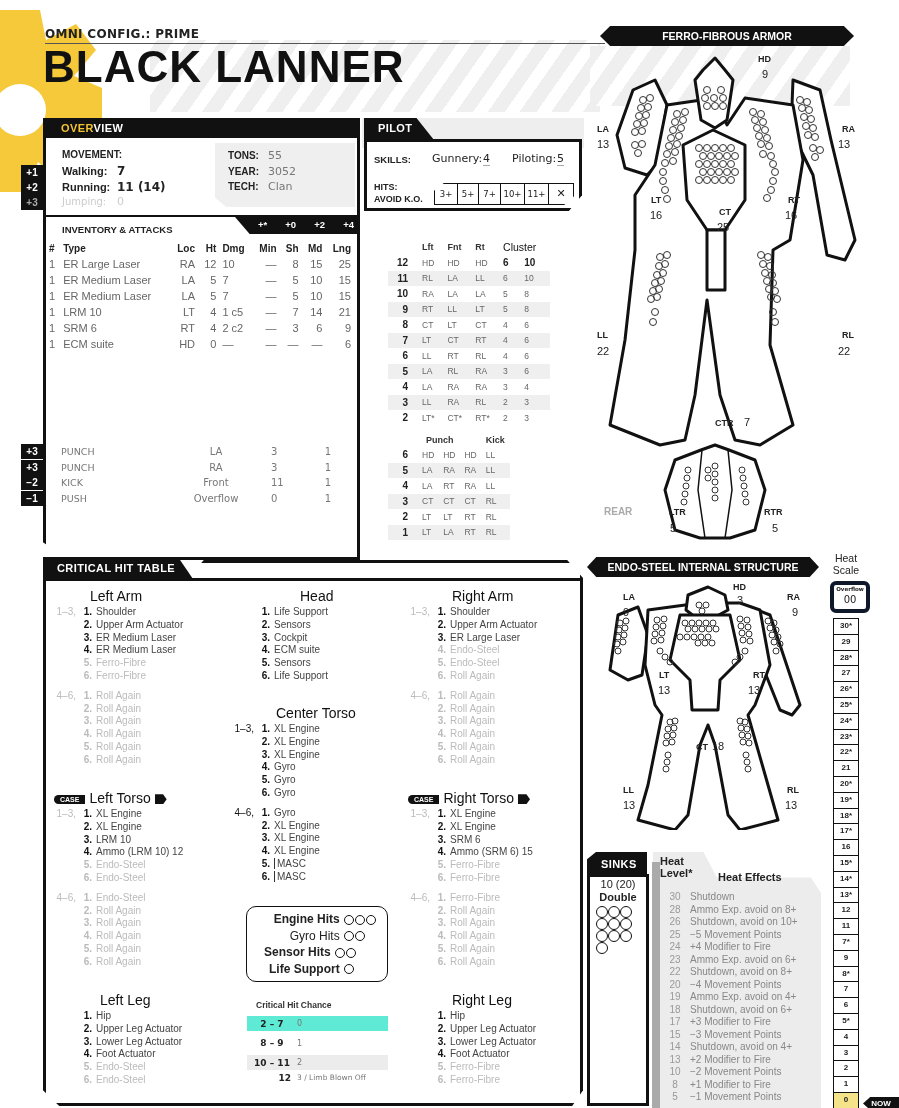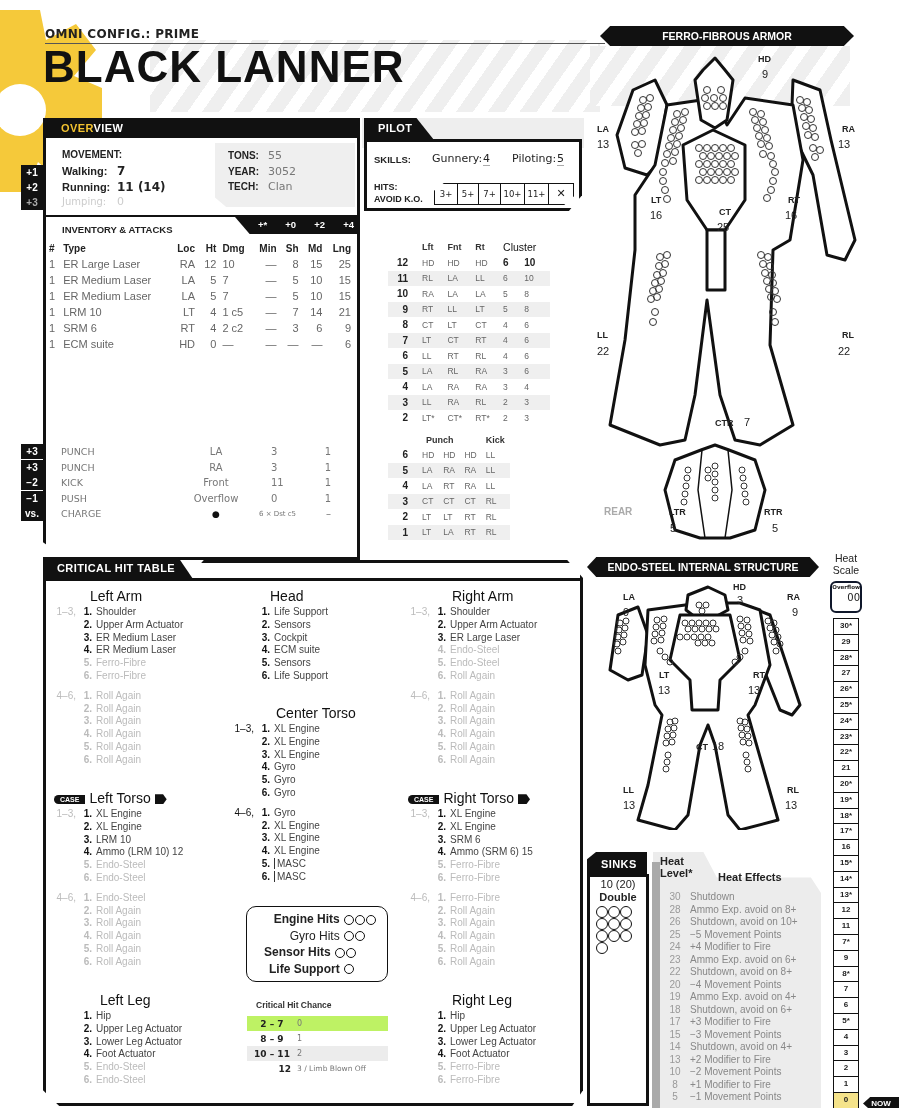--- a/index.html
+++ b/index.html
@@ -191,27 +191,20 @@
       <span style="width:110px;text-align:center;font-size:10px;color:#777">Front</span>
       <span style="width:20px;text-align:left;font-size:10px;color:#777">11</span>
       <span style="width:40px;text-align:right;font-size:10px;color:#777">1</span>
     </div>
   <div style="display:flex;height:15.5px;align-items:center">
       <span class="sidetab" style="position:static">−1</span>
       <span style="width:100px;margin-left:18px;font-size:9.5px;color:#777">PUSH</span>
       <span style="width:110px;text-align:center;font-size:10px;color:#777">Overflow</span>
       <span style="width:20px;text-align:left;font-size:10px;color:#777">0</span>
       <span style="width:40px;text-align:right;font-size:10px;color:#777">1</span>
-    </div>
-  <div style="display:flex;height:15.5px;align-items:center">
-      <span class="sidetab" style="position:static">vs.</span>
-      <span style="width:100px;margin-left:18px;font-size:9.5px;color:#777">CHARGE</span>
-      <span style="width:110px;text-align:center;font-size:9px;color:#111">●</span>
-      <span style="width:20px;white-space:nowrap;font-size:7px;color:#777;margin-left:-12px">6 × Dst c5</span>
-      <span style="width:52px;text-align:right;font-size:10px;color:#777">–</span>
     </div>
 </div>
 
 <div class="abs" style="left:362px;top:118px;width:222px;height:30px;background:#eee"></div>
 <div class="hdr" style="left:364px;top:118px;width:70px;height:22px;clip-path:polygon(0 0,75% 0,100% 100%,0 100%)">PILOT</div>
 <div class="box" style="left:364px;top:139px;width:218px;height:72px;clip-path:polygon(0 0,100% 0,100% 78%,94% 100%,0 100%)"></div>
 <div class="abs lbl" style="left:374px;top:154px;font-size:9.5px">SKILLS:</div>
 <div class="abs" style="left:432px;top:152px;font-size:11px">Gunnery:</div>
 <div class="abs" style="left:483px;top:152px;font-size:11px;border-bottom:1px solid #aaa">4</div>
 <div class="abs" style="left:512px;top:152px;font-size:11px">Piloting:</div>
@@ -688,21 +681,21 @@
   <div class="gap"></div>
   <div class="row g"><span class="grp">4–6,</span><span class="num">1.</span><span>Roll Again</span></div>
   <div class="row g"><span class="grp"></span><span class="num">2.</span><span>Roll Again</span></div>
   <div class="row g"><span class="grp"></span><span class="num">3.</span><span>Roll Again</span></div>
   <div class="row g"><span class="grp"></span><span class="num">4.</span><span>Roll Again</span></div>
   <div class="row g"><span class="grp"></span><span class="num">5.</span><span>Roll Again</span></div>
   <div class="row g"><span class="grp"></span><span class="num">6.</span><span>Roll Again</span></div>
 </div>
 
 <div class="crit abs" style="left:226px;top:588px;width:170px">
-  <h3 style="margin-left:44px">Head</h3>
+  <h3 style="margin-left:74px">Head</h3>
   <div class="row"><span class="grp"></span><span class="num">1.</span><span>Life Support</span></div>
   <div class="row"><span class="grp"></span><span class="num">2.</span><span>Sensors</span></div>
   <div class="row"><span class="grp"></span><span class="num">3.</span><span>Cockpit</span></div>
   <div class="row"><span class="grp"></span><span class="num">4.</span><span>ECM suite</span></div>
   <div class="row"><span class="grp"></span><span class="num">5.</span><span>Sensors</span></div>
   <div class="row"><span class="grp"></span><span class="num">6.</span><span>Life Support</span></div>
 </div>
 
 <div class="crit abs" style="left:226px;top:705px;width:170px">
   <h3 style="margin-left:50px">Center Torso</h3>
@@ -795,25 +788,25 @@
   <div class="row"><span class="grp"></span><span class="num">2.</span><span>Upper Leg Actuator</span></div>
   <div class="row"><span class="grp"></span><span class="num">3.</span><span>Lower Leg Actuator</span></div>
   <div class="row"><span class="grp"></span><span class="num">4.</span><span>Foot Actuator</span></div>
   <div class="row g"><span class="grp"></span><span class="num">5.</span><span>Ferro-Fibre</span></div>
   <div class="row g"><span class="grp"></span><span class="num">6.</span><span>Ferro-Fibre</span></div>
 </div>
 
 <div class="abs" style="left:256px;top:1000px;font-size:8.5px;font-weight:bold;color:#333;font-family:'Liberation Sans',sans-serif">Critical Hit Chance</div>
 <table class="abs" style="left:247px;top:1016px;width:141px">
   <tbody>
-      <tr style="background:#bef264;height:15px">
+      <tr style="background:#5eead4;height:15px">
         <td style="width:50px;text-align:center;font-size:9px;font-weight:bold">2 – 7</td>
         <td style="font-size:8px;color:#777">0</td>
       </tr>
-  <tr style="height:15px">
+  <tr style="height:24px">
         <td style="text-align:center;font-size:9px;font-weight:bold">8 – 9</td>
         <td style="font-size:8px;color:#777">1</td>
       </tr>
   <tr style="background:#ececec;height:15px">
         <td style="text-align:center;font-size:9px;font-weight:bold">10 – 11</td>
         <td style="font-size:8px;color:#777">2</td>
       </tr>
   <tr style="height:15px">
         <td style="text-align:right;padding-right:6px;font-size:9px;font-weight:bold">12</td>
         <td style="font-size:7.5px;color:#777;white-space:nowrap">3 / Limb Blown Off</td>
@@ -903,21 +896,21 @@
         <td>+1 Modifier to Fire</td>
       </tr>
   <tr>
         <td class="n">5</td>
         <td>−1 Movement Points</td>
       </tr>
 </tbody>
   </table>
 
 <div class="abs" style="left:828px;top:552px;width:36px;text-align:center;font-size:10.5px;line-height:12px;font-family:'Liberation Sans',sans-serif">Heat Scale</div>
-<div class="abs" style="left:830px;top:581px;width:32px;height:32px;border:2px solid #0f172a;border-radius:6px;text-align:right">
+<div class="abs" style="left:830px;top:581px;width:40px;height:32px;border:4px solid #0f172a;border-radius:6px;text-align:center">
   <div style="font-size:5.5px;font-weight:bold;margin-top:1px">Overflow</div>
   <div style="font-size:10px;margin-top:2px">00</div>
 </div>
 <div class="abs hscale" style="left:833px;top:618px;border-bottom:1.5px solid #111">
   <div>30*</div>
   <div>29</div>
   <div>28*</div>
   <div>27</div>
   <div>26*</div>
   <div>25*</div>

